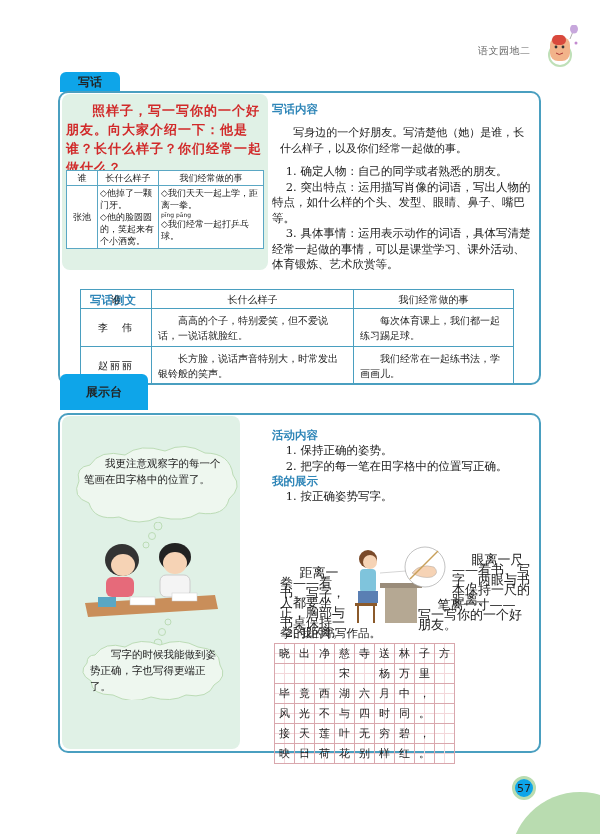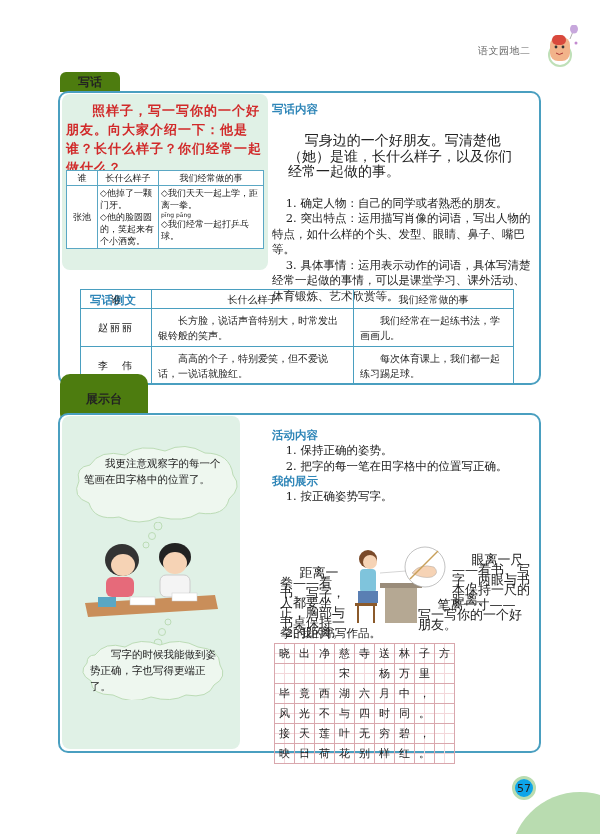--- a/index.html
+++ b/index.html
@@ -5,35 +5,35 @@
   html, body { margin:0; padding:0; }
   body { width:600px; height:834px; background:#ffffff; position:relative; overflow:hidden;
          font-family:"DejaVu Serif", serif; color:#222; }
   .abs { position:absolute; }
 
   
   .unit-title { left:478px; top:44px; font-size:10px; color:#666; font-family:"DejaVu Sans", sans-serif; letter-spacing:0.5px; }
   .mascot { left:538px; top:25px; width:48px; height:48px; }
 
   
-  .sec-tab { background:#4d7c0f; border-radius:6px 6px 0 0; height:20px; padding:0 18px;
+  .sec-tab { background:#0ea5e9; border-radius:6px 6px 0 0; height:20px; padding:0 18px;
              font-family:"DejaVu Sans", sans-serif; font-weight:bold; font-size:12px; line-height:20px; color:#222; }
   
   .frame { border:2px solid #4a9fc0; border-radius:10px; background:#fff; box-sizing:border-box; }
 
   .green-panel { background:#e0f1e6; border-radius:8px; }
 
   .prompt { font-size:13px; color:#d12a2a; line-height:19px; letter-spacing:1px; font-weight:bold; font-family:"DejaVu Sans", sans-serif; }
 
   .mini-table { border-collapse:collapse; font-size:9px; line-height:12px; background:#fff; }
   .mini-table th, .mini-table td { border:1px solid #5aa7c4; padding:1px 2px; vertical-align:top; font-weight:normal; }
   .mini-table th { text-align:center; }
 
   .heading-blue { font-family:"DejaVu Sans", sans-serif; font-weight:bold; font-size:11.5px; color:#2f86b8; line-height:15px; }
-  .body-text { font-size:14px; line-height:15.5px; color:#222; text-indent:1.2em; margin:16px; }
+  .body-text { font-size:11px; line-height:15.5px; color:#222; text-indent:1.2em; margin:8px; }
   .list-item { font-size:11.5px; line-height:15.5px; color:#222; margin:0; padding-left:0; text-indent:1.2em; }
 
   .ex-table { border-collapse:collapse; font-size:10px; line-height:15px; }
   .ex-table th, .ex-table td { border:1px solid #4a9fc0; font-weight:normal; padding:3px 6px; vertical-align:middle; }
   .ex-table th { text-align:center; height:18px; padding:0 4px; }
   .ex-table td.name { text-align:center; letter-spacing:2px; width:58px; }
   .ex-table td p { margin:0; text-indent:2em; }
 
   .cloud { width:170px; box-sizing:border-box; font-size:10.5px; line-height:16px; color:#222; padding:10px 14px; }
   .cloud-bg { position:absolute; inset:0; }
@@ -104,41 +104,41 @@
 <table class="abs ex-table" style="left:80px; top:289px; width:434px;">
   <thead>
     <tr>
       <th style="width:58px;">谁</th>
       <th style="width:193px;">长什么样子</th>
       <th>我们经常做的事</th>
     </tr>
   </thead>
   <tbody>
     <tr style="height:38px;">
+      <td class="name">李　伟</td>
+      <td>
+          <p>高高的个子，特别爱笑，但不爱说话，一说话就脸红。</p>
+        </td>
+      <td>
+          <p>每次体育课上，我们都一起练习踢足球。</p>
+        </td>
+    </tr>
+    <tr style="height:38px;">
       <td class="name">赵丽丽</td>
       <td>
           <p>长方脸，说话声音特别大，时常发出银铃般的笑声。</p>
         </td>
       <td>
           <p>我们经常在一起练书法，学画画儿。</p>
-        </td>
-    </tr>
-    <tr style="height:38px;">
-      <td class="name">李　伟</td>
-      <td>
-          <p>高高的个子，特别爱笑，但不爱说话，一说话就脸红。</p>
-        </td>
-      <td>
-          <p>每次体育课上，我们都一起练习踢足球。</p>
         </td>
     </tr>
   </tbody>
 </table>
 
-<div class="abs sec-tab" style="left:60px; top:374px; padding:15px 26px;border-radius:10px;">展示台</div>
+<div class="abs sec-tab" style="left:60px; top:374px; padding:8px 26px;">展示台</div>
 <div class="abs frame" style="left:58px; top:413px; width:483px; height:340px;"></div>
 <div class="abs green-panel" style="left:62px; top:416px; width:178px; height:333px;"></div>
 
 <div class="abs cloud" style="left:70px; top:445px; height:78px;">
   <svg class="cloud-bg" viewBox="0 0 170 78" preserveAspectRatio="none">
     <path d="M20 20 q10-16 35-10 q15-12 40-4 q20-10 40 2 q25 0 28 22 q10 12-4 24 q-4 18-30 14 q-15 10-40 4 q-20 10-40 0 q-25 4-30-14 q-18-6-10-22 q-4-14 11-16z" fill="#eef7ef" stroke="#bcdcb6" stroke-width="1"></path>
   </svg>
   <div style="position:relative; text-indent:2em; font-family:'DejaVu Serif',serif;">我更注意观察字的每一个笔画在田字格中的位置了。</div>
 </div>
 <svg class="abs" style="left:130px; top:522px; width:40px; height:40px;">

